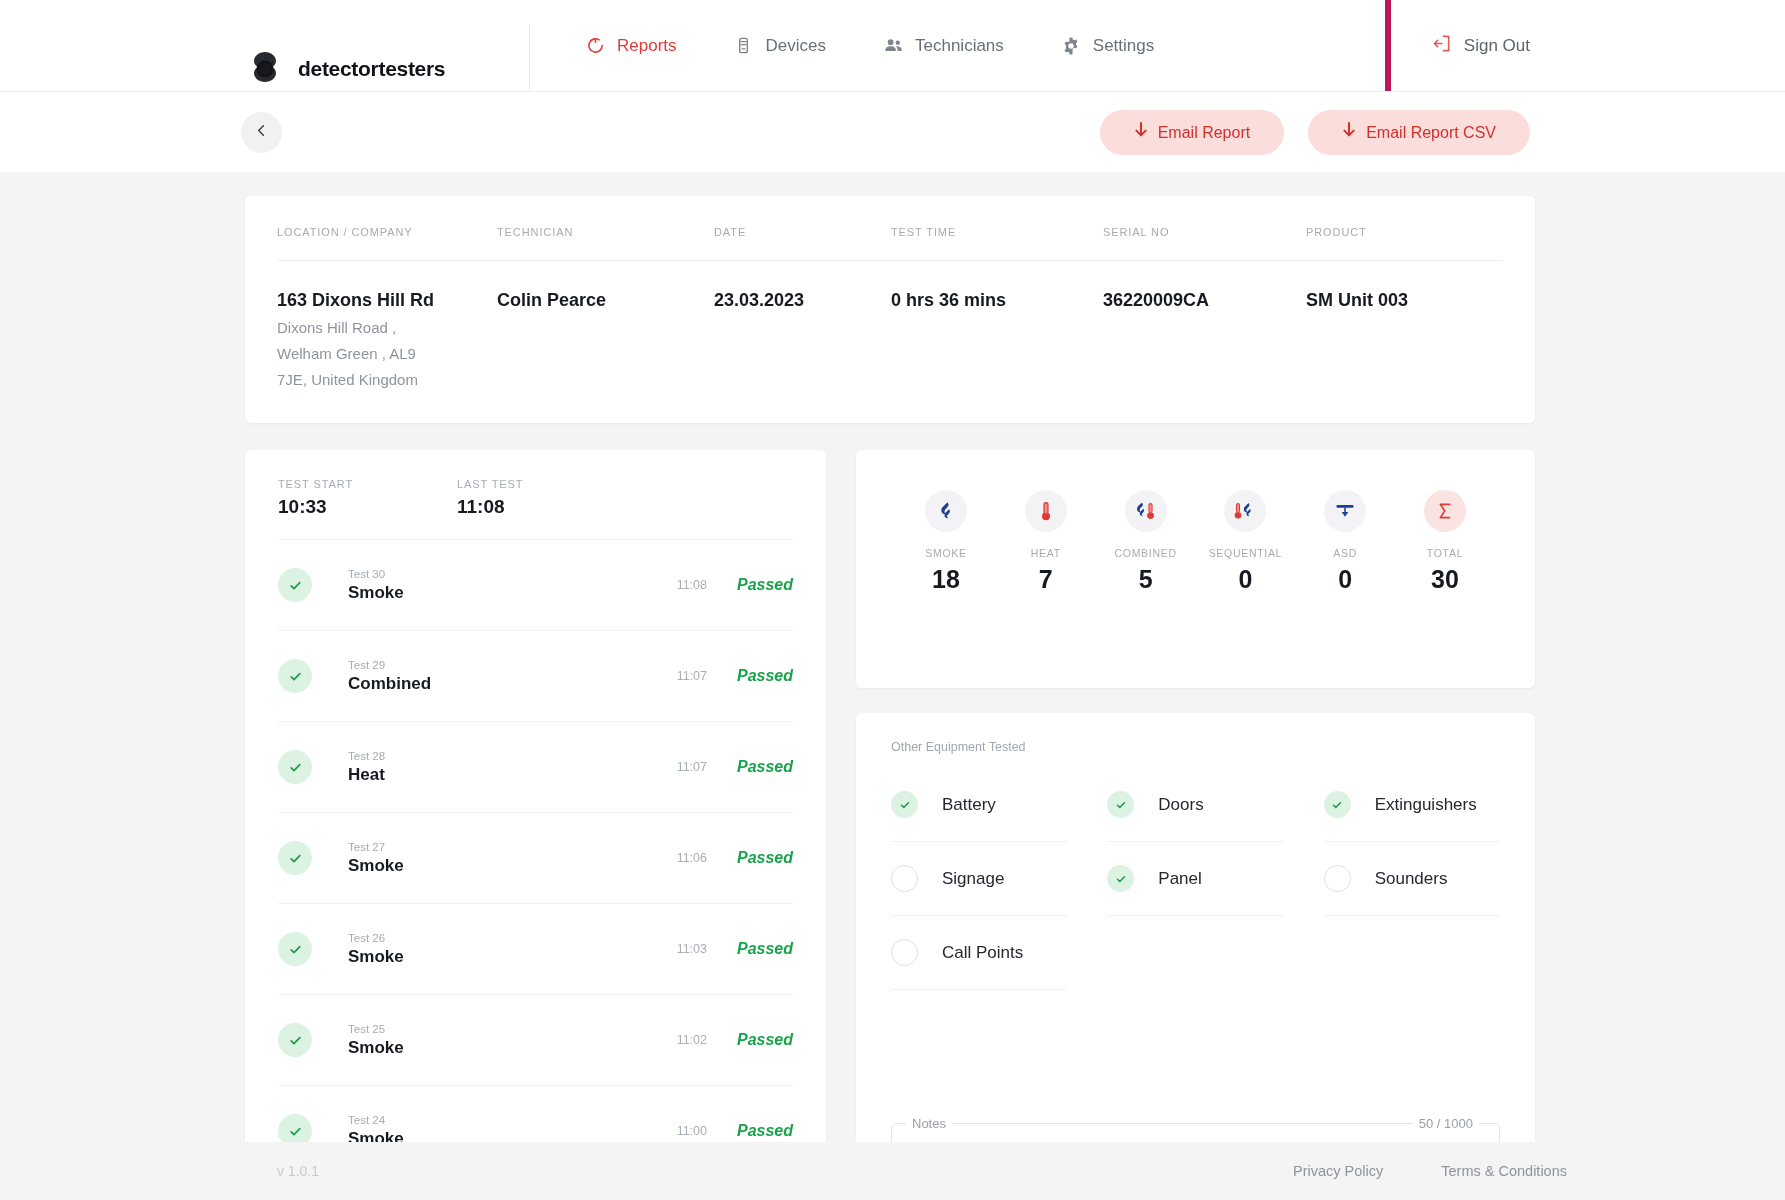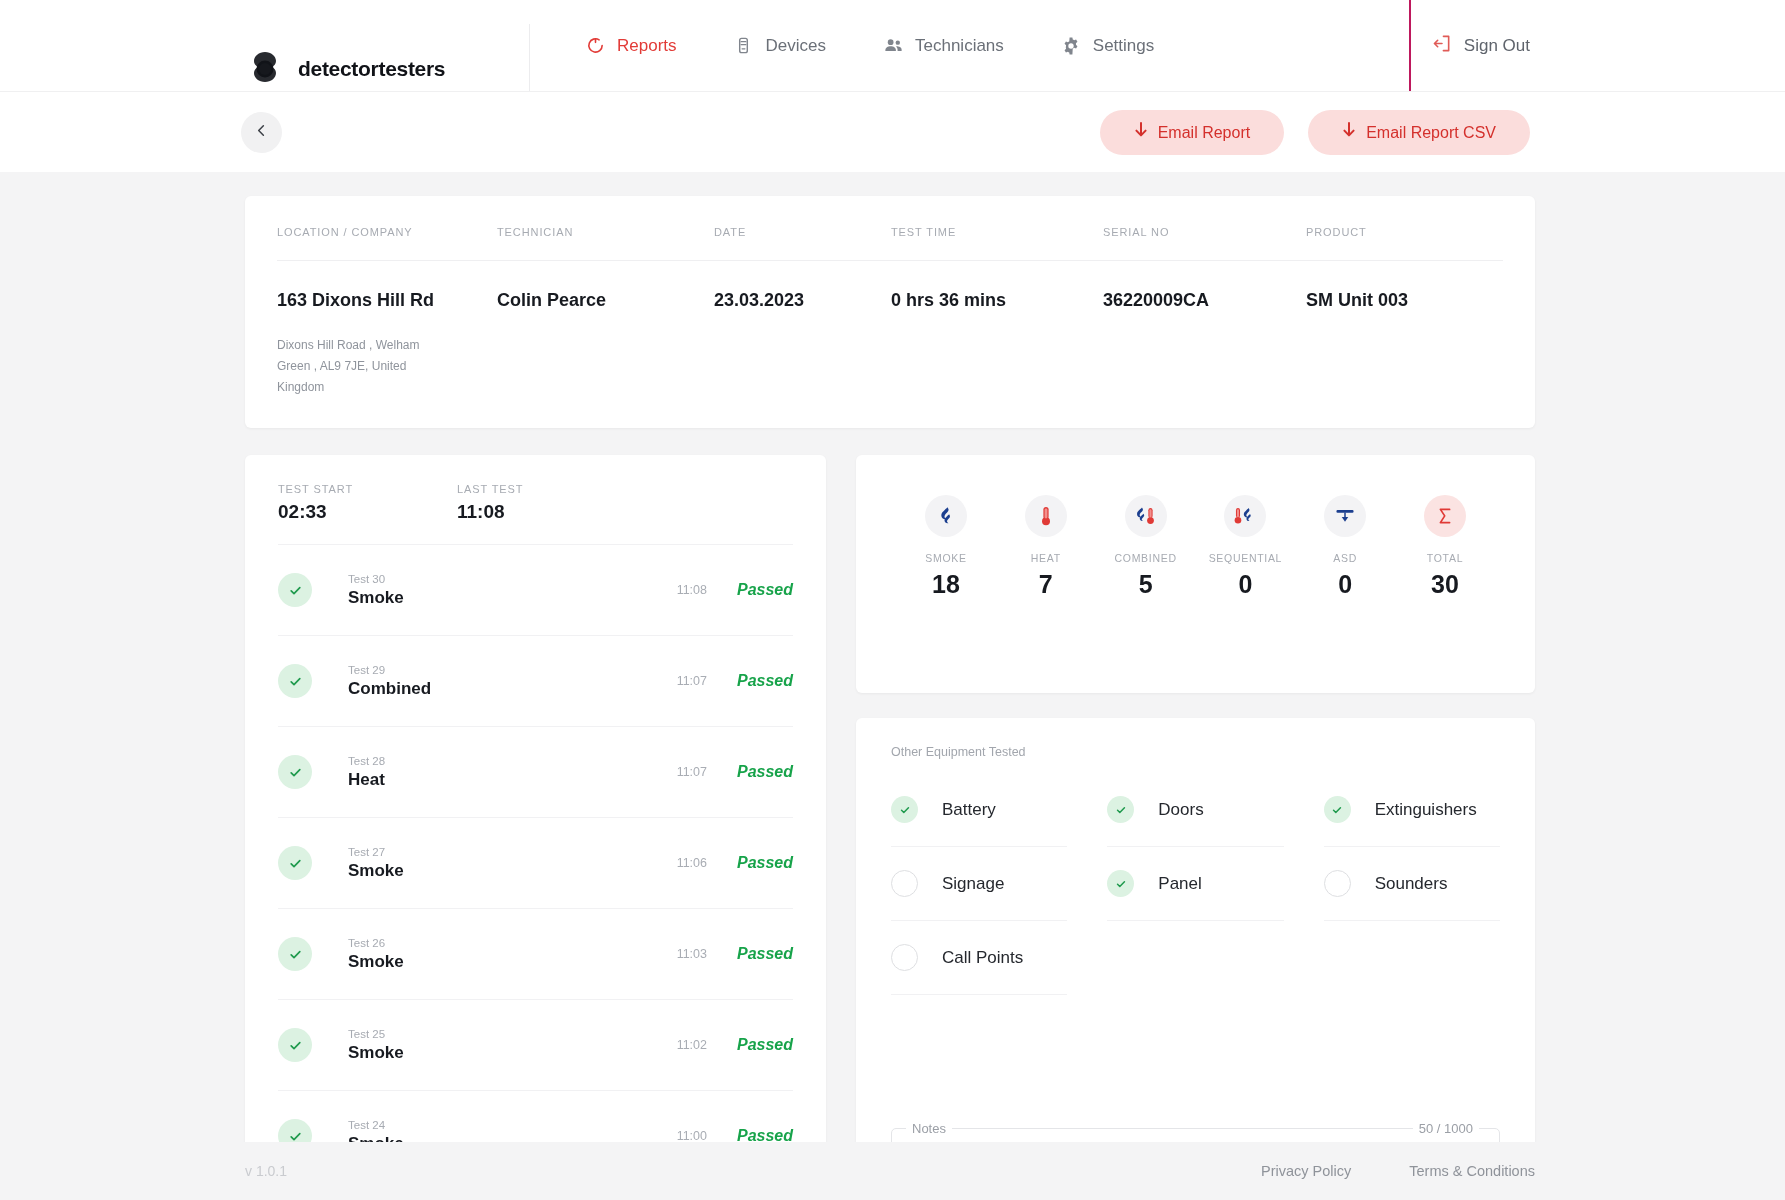--- a/index.html
+++ b/index.html
@@ -35,21 +35,21 @@
   }
   .nav-links { display: flex; align-items: center; gap: 56px; margin-left: 54px; }
   .nav-link {
     display: flex; align-items: center; gap: 11px;
     font-size: 17px; color: #6b7078; cursor: pointer;
   }
   .nav-link.active { color: #e23b37; }
   .nav-link .ico { display: flex; align-items: center; justify-content: center; width: 22px; height: 22px; }
   .signout-wrap {
     margin-left: auto; height: 91px; display: flex; align-items: center;
-    padding-left: 20px; border-left: 2px solid #be185d;
+    padding-left: 40px; border-left: 6px solid #be185d;
   }
   .signout { display: flex; align-items: center; gap: 12px; font-size: 17px; color: #5f646c; cursor: pointer; }
 
   
   .actionbar {
     position: absolute; left: 0; top: 91px; width: 1785px; height: 81px;
     background: #ffffff; border-top: 1px solid #f0f0f1;
   }
   .actionbar-inner {
     width: 1285px; margin-left: 245px; height: 81px;
@@ -76,21 +76,21 @@
   
   .infocard { padding: 26px 0 30px 0; }
   .info-grid { display: grid; grid-template-columns: 220px 217px 177px 212px 203px 1fr; }
   .info-head { padding: 0 0 0 32px; }
   .info-label {
     font-size: 11px; letter-spacing: .9px; color: #a7abb2; text-transform: uppercase;
   }
   .info-sep { height: 1px; background: #efeff1; margin: 20px 32px 0 32px; }
   .info-val-row { margin-top: 29px; }
   .info-value { font-size: 18px; font-weight: bold; color: #171a20; }
-  .info-sub { margin-top: 24px; font-size: 12px; line-height: 21px; color: #8f949c; max-width: 160px; }
+  .info-sub { margin-top: 4px; font-size: 15px; line-height: 26px; color: #8f949c; max-width: 160px; }
 
   
   .cols { display: flex; gap: 30px; margin-top: 27px; }
   .leftcol { width: 581px; }
   .rightcol { width: 679px; display: flex; flex-direction: column; gap: 25px; }
 
   
   .testcard { padding: 28px 33px 0 33px; height: 759px; overflow: hidden; position: relative; }
   .times { display: flex; gap: 104px; }
   .time-label { font-size: 11px; letter-spacing: .9px; color: #a7abb2; text-transform: uppercase; }
@@ -155,20 +155,21 @@
   }
   .notes-count {
     position: absolute; top: -8px; right: 20px; background: #fff;
     padding: 0 6px; font-size: 13px; color: #9b9fa6;
   }
 
   
   .footer {
     position: absolute; left: 0; bottom: 0; width: 1785px; height: 58px;
     background: #f4f4f5;
+    padding-left: 32px;
   }
   .footer-inner {
     width: 1290px; margin-left: 245px; height: 58px;
     display: flex; align-items: center;
   }
   .version { font-size: 14px; color: #c9cbcf; }
   .footer-links { margin-left: auto; display: flex; gap: 58px; }
   .footer-link { font-size: 14.5px; color: #8f939a; cursor: pointer; }
 
   
@@ -327,21 +328,21 @@
       </div>
     </div>
 
     <div class="cols">
 
       <div class="leftcol">
         <div class="card testcard">
           <div class="times">
             <div>
               <div class="time-label">TEST START</div>
-              <div class="time-val">02:33</div>
+              <div class="time-val">10:33</div>
             </div>
             <div>
               <div class="time-label">LAST TEST</div>
               <div class="time-val">11:08</div>
             </div>
           </div>
 
           <div class="test-rows">
             <div class="test-row">
               <span class="check-badge">

